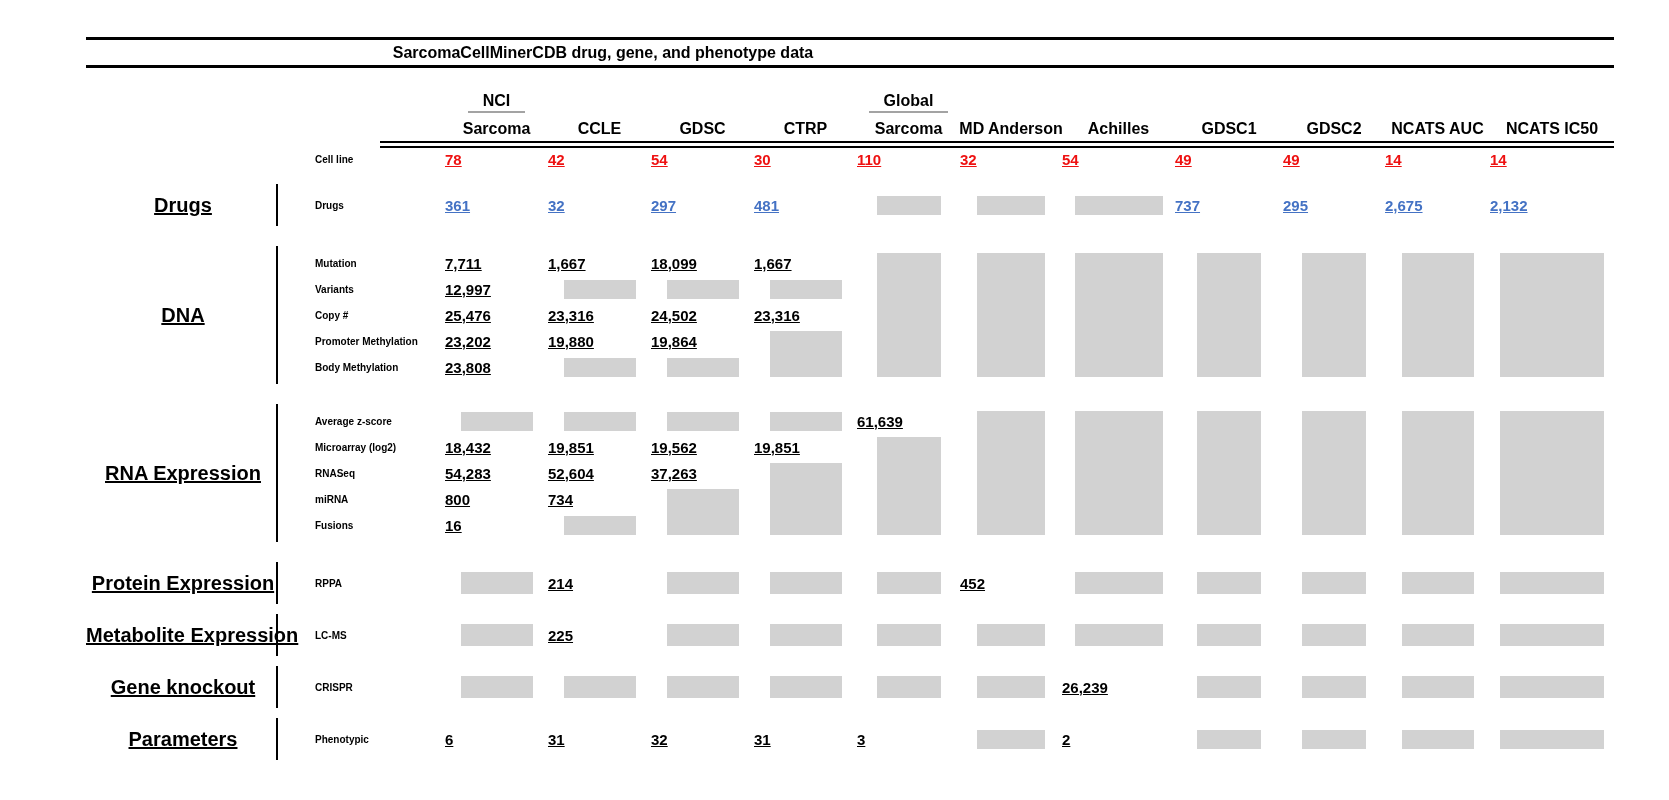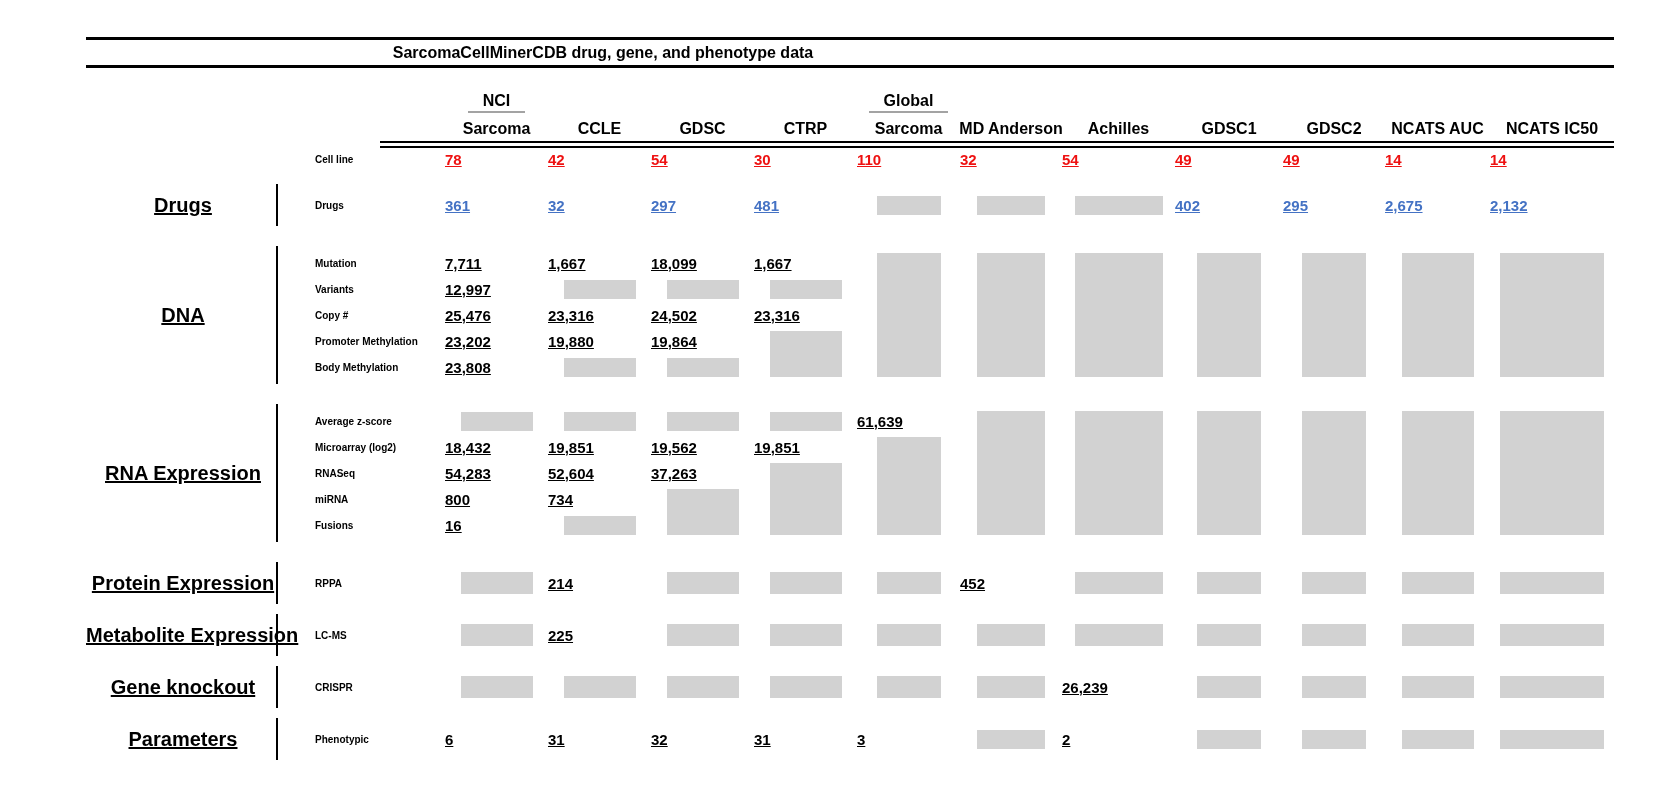--- a/index.html
+++ b/index.html
@@ -89,21 +89,21 @@
     <div class="cat" style="grid-row:3">Drugs</div>
     <div class="vbar one" style="grid-row:3"></div>
     <div class="rl" style="grid-row:3">Drugs</div>
     <div class="v blue" style="grid-row:3;grid-column:3">361</div>
     <div class="v blue" style="grid-row:3;grid-column:4">32</div>
     <div class="v blue" style="grid-row:3;grid-column:5">297</div>
     <div class="v blue" style="grid-row:3;grid-column:6">481</div>
     <div class="box w64" style="grid-row:3;grid-column:7"></div>
     <div class="box w68" style="grid-row:3;grid-column:8"></div>
     <div class="box w88" style="grid-row:3;grid-column:9"></div>
-    <div class="v blue" style="grid-row:3;grid-column:10">402</div>
+    <div class="v blue" style="grid-row:3;grid-column:10">737</div>
     <div class="v blue" style="grid-row:3;grid-column:11">295</div>
     <div class="v blue" style="grid-row:3;grid-column:12">2,675</div>
     <div class="v blue" style="grid-row:3;grid-column:13">2,132</div>
 
     <div class="cat" style="grid-row:5/span 5">DNA</div>
     <div class="vbar big" style="grid-row:5/span 5"></div>
     <div class="rl" style="grid-row:5">Mutation</div>
     <div class="rl" style="grid-row:6">Variants</div>
     <div class="rl" style="grid-row:7">Copy #</div>
     <div class="rl" style="grid-row:8">Promoter Methylation</div>

